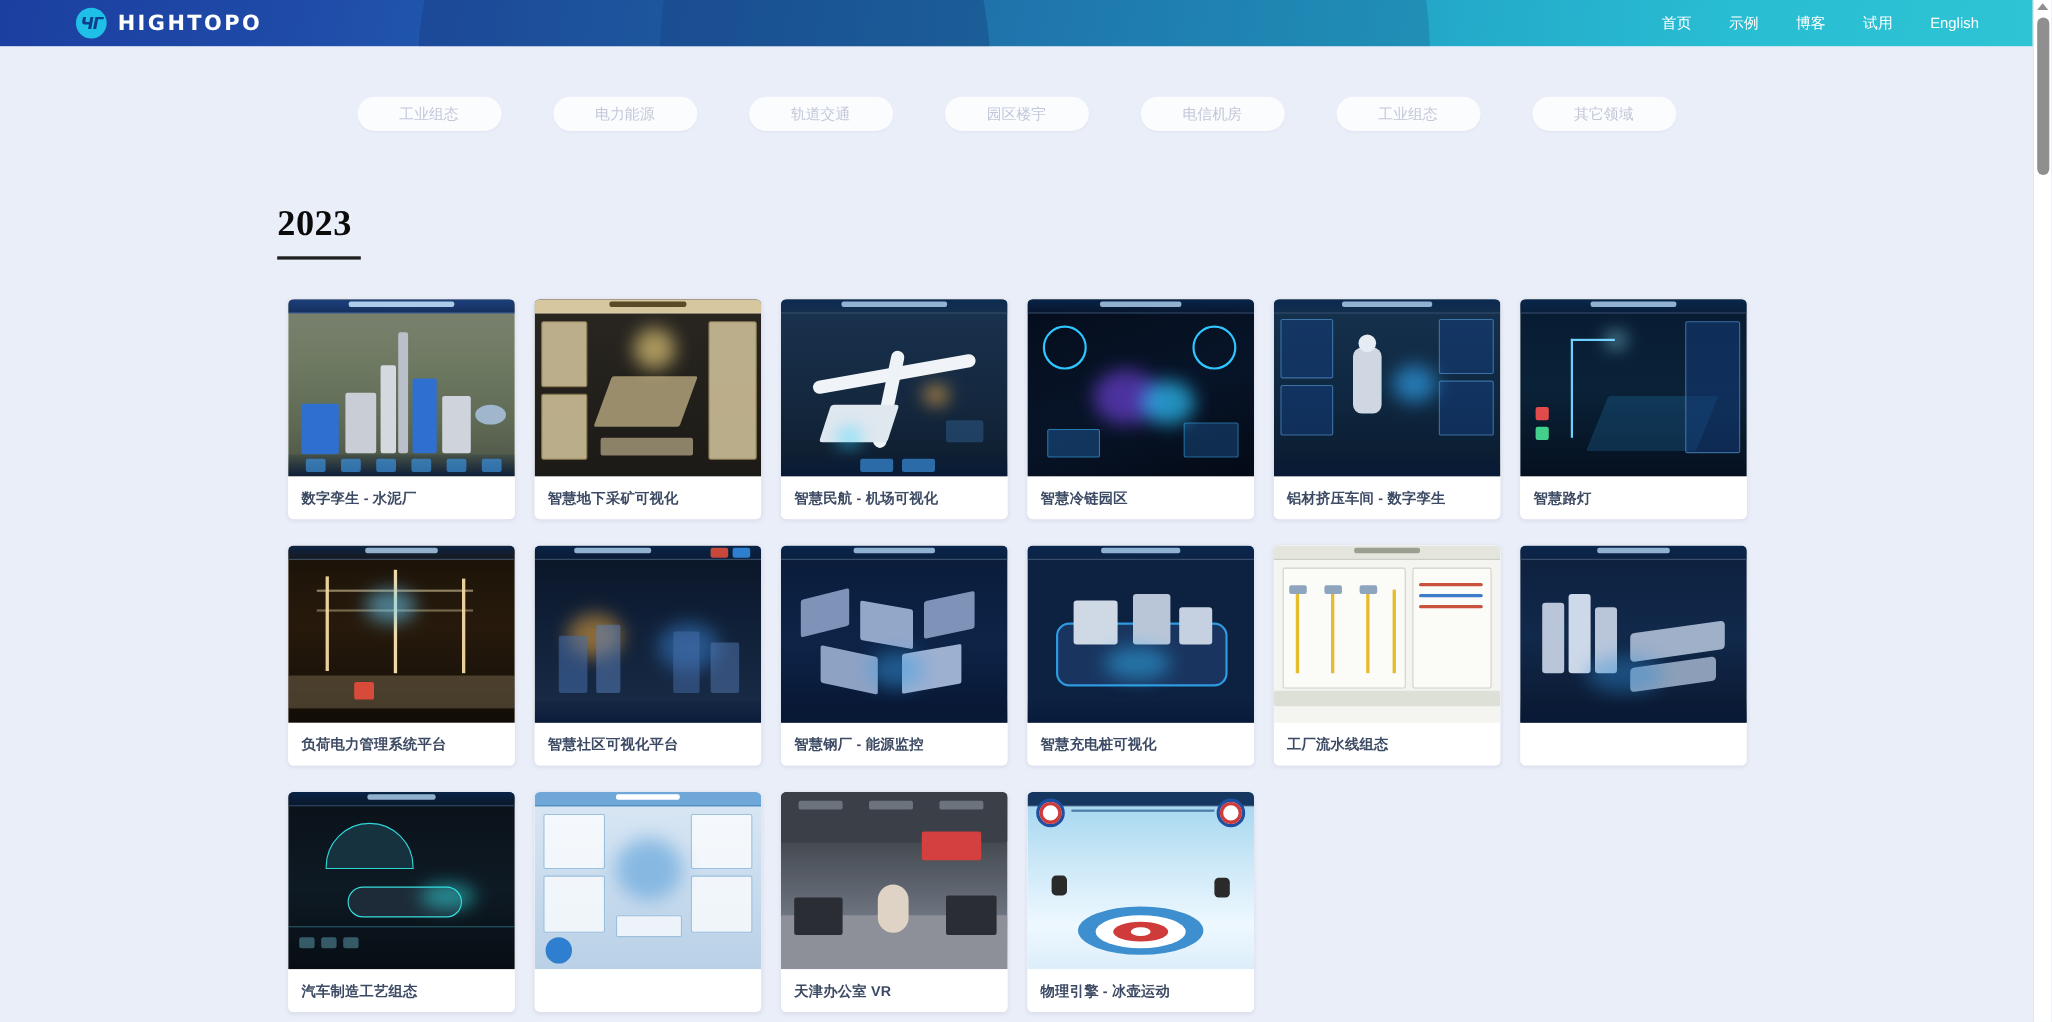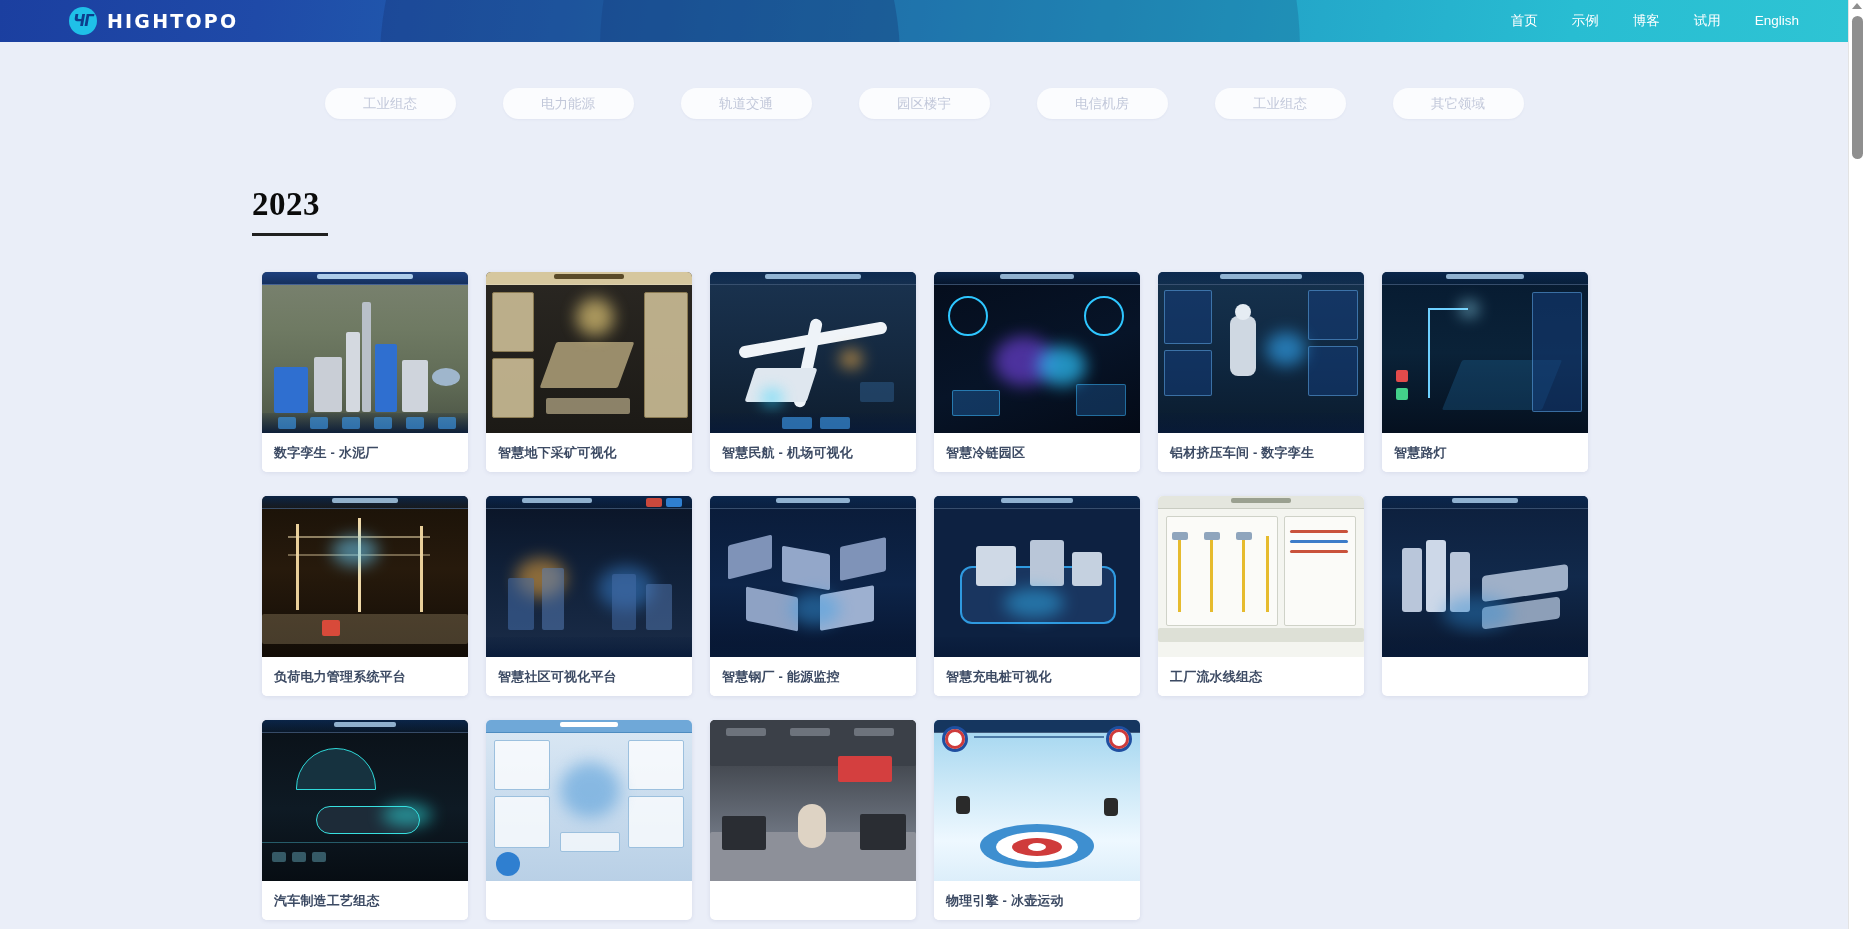--- a/index.html
+++ b/index.html
@@ -459,20 +459,21 @@
       <div class="t-box" style="left:0;top:0;width:206px;height:46px;background:#3b4048;"></div>
       <div class="t-box" style="left:16px;top:8px;width:40px;height:8px;background:#6d737c;"></div>
       <div class="t-box" style="left:80px;top:8px;width:40px;height:8px;background:#6d737c;"></div>
       <div class="t-box" style="left:144px;top:8px;width:40px;height:8px;background:#6d737c;"></div>
       <div class="t-box" style="left:128px;top:36px;width:54px;height:26px;background:#d43f3f;border-radius:2px;"></div>
       <div class="t-box" style="left:0;top:112px;width:206px;height:50px;background:#8d9099;"></div>
       <div class="t-box" style="left:12px;top:96px;width:44px;height:34px;background:#2a2d33;border-radius:2px;"></div>
       <div class="t-box" style="left:150px;top:94px;width:46px;height:36px;background:#2a2d33;border-radius:2px;"></div>
       <div class="t-box" style="left:88px;top:84px;width:28px;height:44px;border-radius:14px;background:#ded3c4;"></div>
     </div>
+    <div class="card-title">天津办公室 VR</div>
   </div>
 
   <div class="card">
     <div class="thumb" style="background:linear-gradient(180deg,#9fd4ef 0%,#cbe8f7 40%,#eef8ff 75%,#dceefa 100%);">
       <div class="t-bar" style="background:#15365f;"></div>
       <div class="t-box" style="left:8px;top:6px;width:26px;height:26px;border-radius:50%;background:#e8e8e8;border:3px solid #1f4fa0;"></div>
       <div class="t-box" style="left:11px;top:9px;width:20px;height:20px;border-radius:50%;background:#ffffff;border:3px solid #cf3b3b;"></div>
       <div class="t-box" style="left:172px;top:6px;width:26px;height:26px;border-radius:50%;background:#e8e8e8;border:3px solid #1f4fa0;"></div>
       <div class="t-box" style="left:175px;top:9px;width:20px;height:20px;border-radius:50%;background:#ffffff;border:3px solid #cf3b3b;"></div>
       <div class="t-line" style="left:40px;top:16px;width:130px;height:2px;background:#4d7ca8;"></div>

